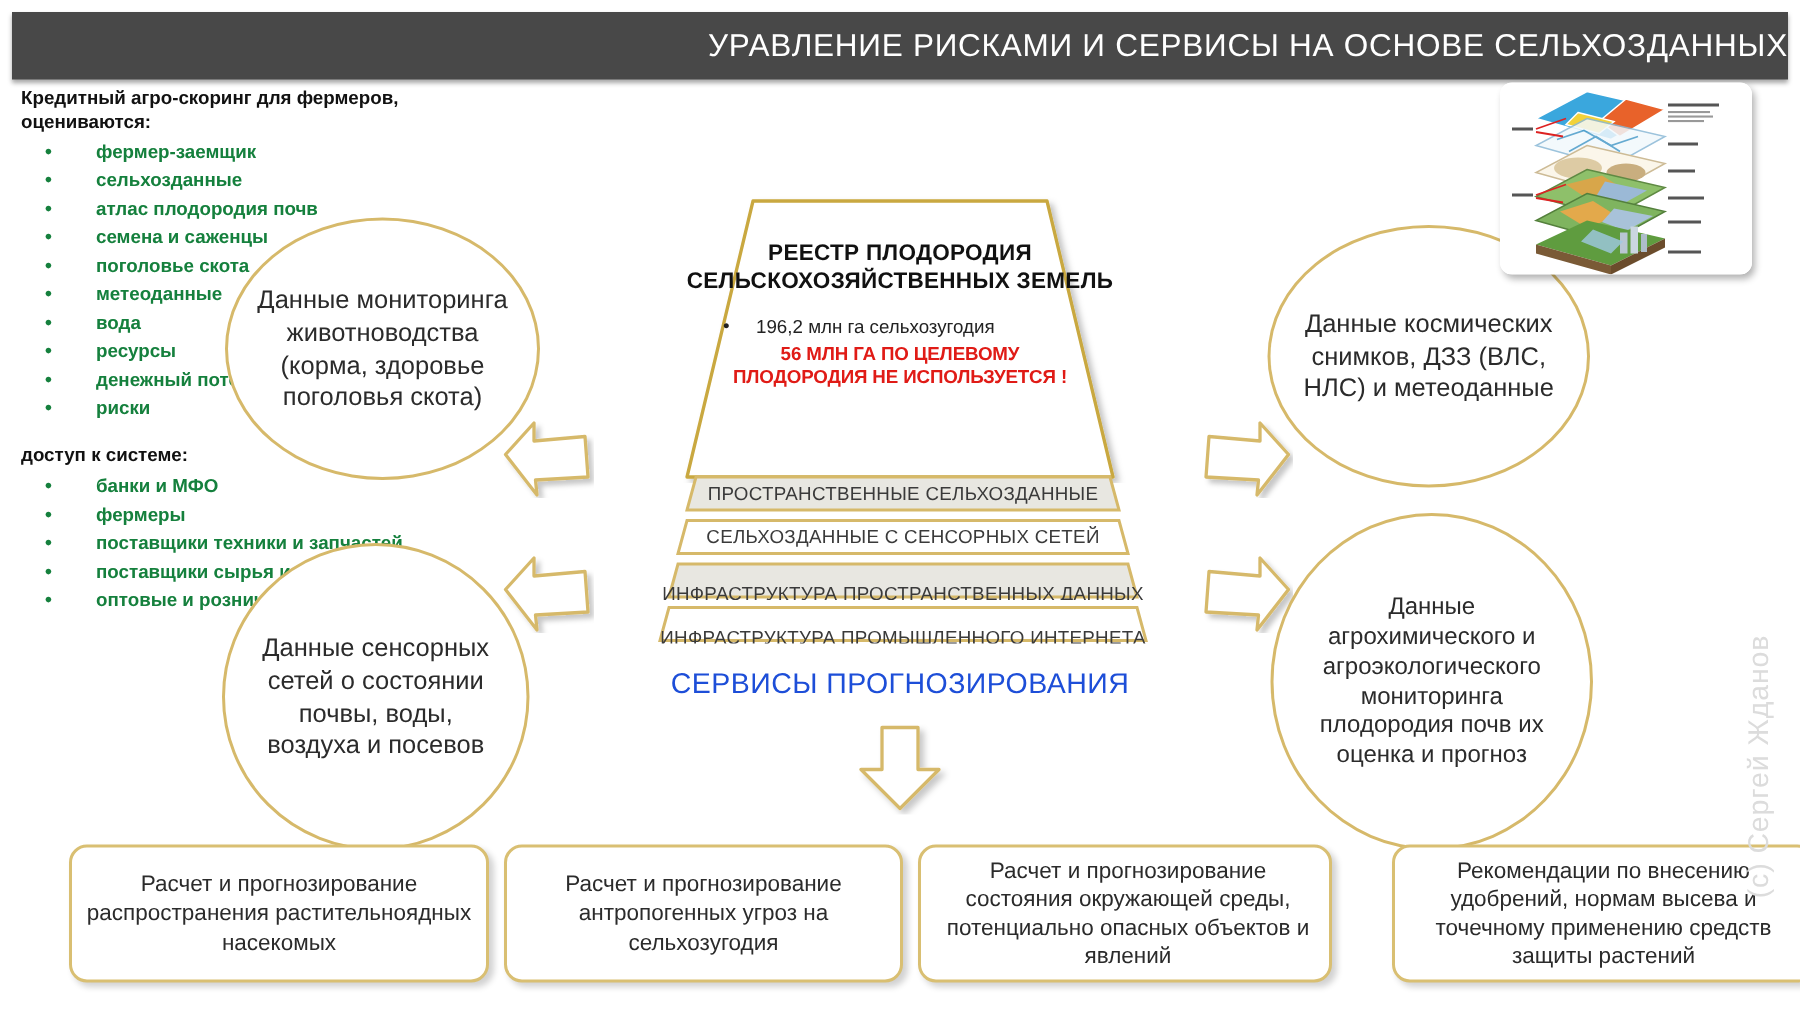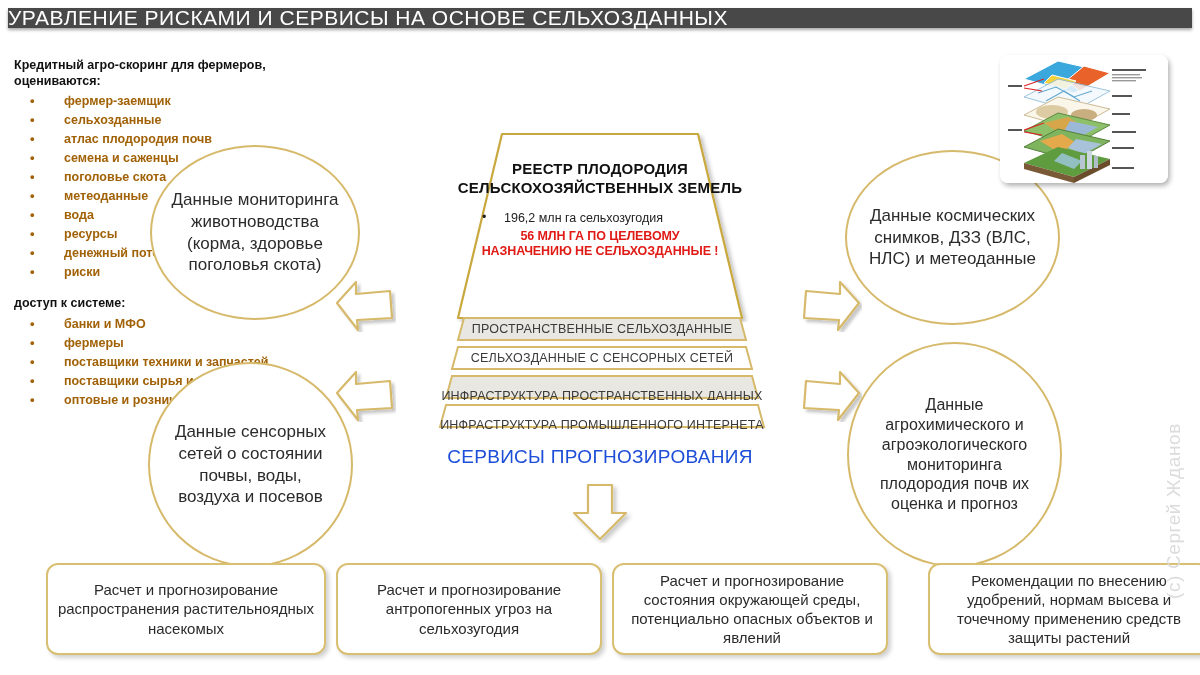--- a/index.html
+++ b/index.html
@@ -7,41 +7,41 @@
     width:1200px;height:675px;
     background:#ffffff;
     font-family:"Liberation Sans", sans-serif;
     overflow:hidden;
     position:relative;
   }
   #stage{position:absolute;left:0;top:0;width:1200px;height:675px;}
 
   
   .titlebar{
-    position:absolute;left:8px;top:8px;width:1184px;height:20px;
+    position:absolute;left:8px;top:8px;width:1184px;height:45px;
     background:#484848;
     box-shadow:0 2px 3px rgba(0,0,0,.35);
-    display:flex;align-items:center;justify-content:flex-start;
+    display:flex;align-items:center;justify-content:flex-end;
   }
   .titlebar .t{
     color:#ffffff;font-size:21px;font-weight:400;letter-spacing:.5px;
     font-family:"Liberation Sans", sans-serif;
     white-space:nowrap;
   }
 
   
   .leftblock{position:absolute;left:14px;top:58px;width:330px;}
   .lb-head{
     font-size:12.5px;font-weight:bold;color:#111;line-height:1.25;
     margin-bottom:3px;
   }
   .lb-head.second{margin-top:14px;}
   .lb-list{list-style:none;margin:0;padding:0;}
   .lb-list li{
-    font-size:12.5px;font-weight:bold;color:#a16207;line-height:1.52;
+    font-size:12.5px;font-weight:bold;color:#15803d;line-height:1.52;
     padding-left:50px;position:relative;white-space:nowrap;
   }
   .lb-list li::before{
     content:"•";position:absolute;left:16px;top:-1px;font-size:13px;
   }
   .lb-list.tight li{padding-left:50px;}
 
   
   .pyramid{position:absolute;left:390px;top:130px;width:420px;height:300px;}
   .trap{
@@ -195,21 +195,21 @@
     <div class="trap-content">
       <div class="reg-title">
         <div>РЕЕСТР ПЛОДОРОДИЯ</div>
         <div>СЕЛЬСКОХОЗЯЙСТВЕННЫХ ЗЕМЕЛЬ</div>
       </div>
       <ul class="reg-list">
         <li>196,2 млн га сельхозугодия</li>
       </ul>
       <div class="reg-warn">
         <div>56 МЛН ГА ПО ЦЕЛЕВОМУ</div>
-        <div>НАЗНАЧЕНИЮ НЕ СЕЛЬХОЗДАННЫЕ !</div>
+        <div>ПЛОДОРОДИЯ НЕ ИСПОЛЬЗУЕТСЯ !</div>
       </div>
     </div>
 
     <div class="bars">
 
       <div class="barwrap">
         <svg width="440" height="26" viewBox="0 0 440 26" xmlns="http://www.w3.org/2000/svg">
           <path d="M 82 2 L 358 2 L 364 24 L 76 24 Z" fill="#e8e7e1" stroke="#d6b96a" stroke-width="2"></path>
         </svg>
         <div class="barlabel">ПРОСТРАНСТВЕННЫЕ СЕЛЬХОЗДАННЫЕ</div>

